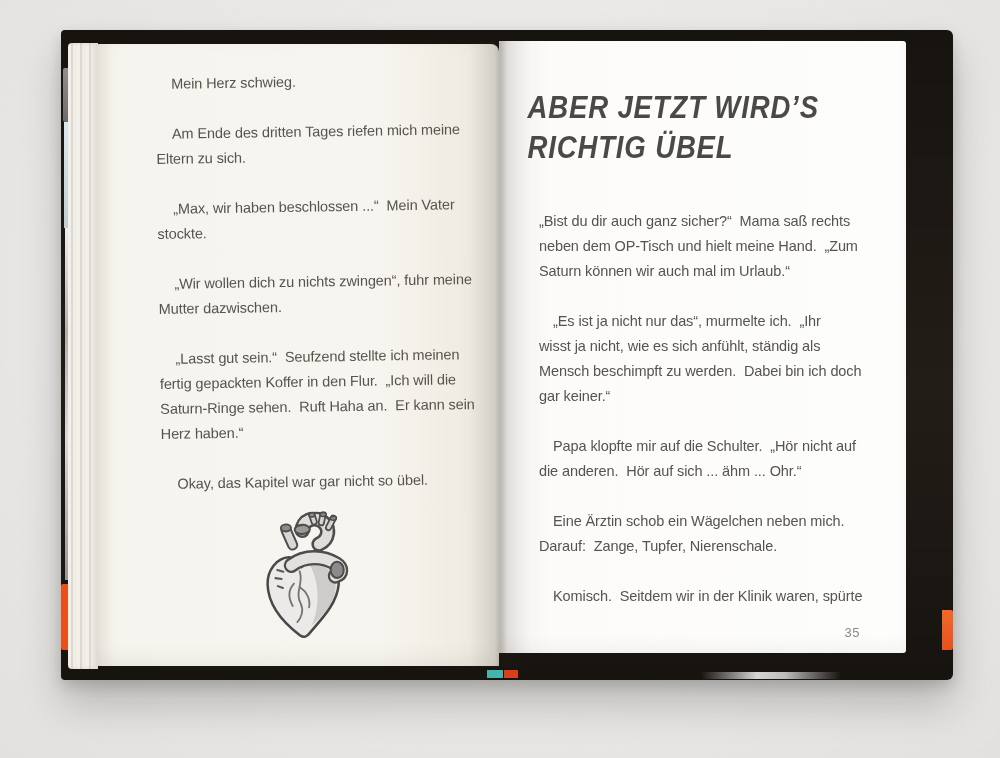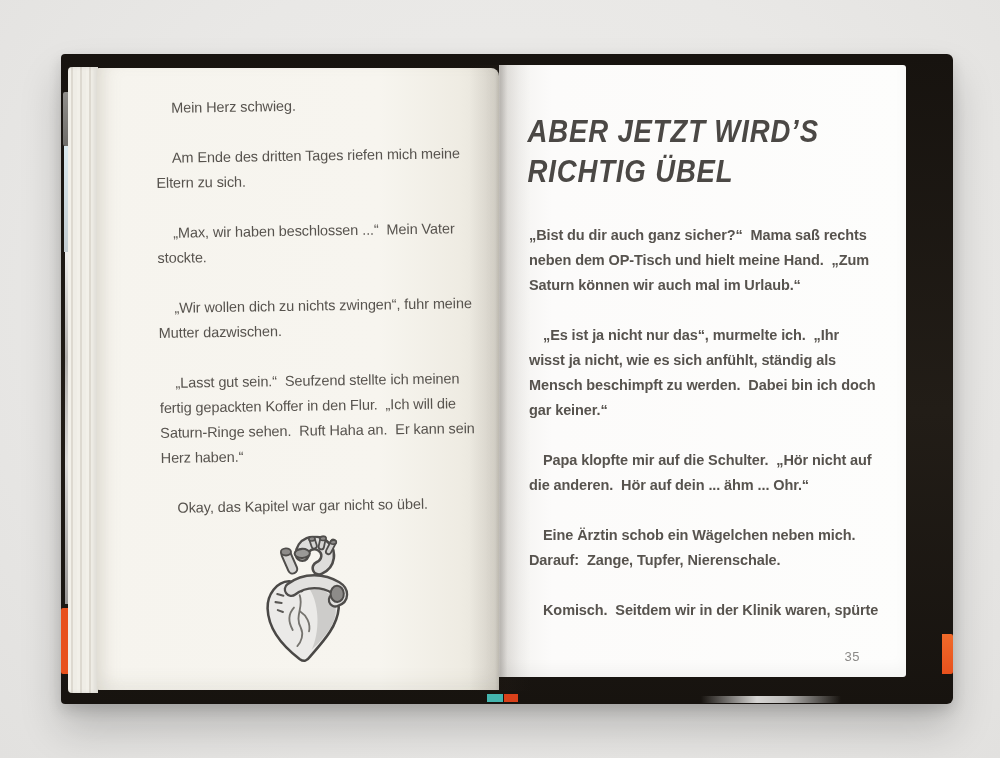--- a/index.html
+++ b/index.html
@@ -3,21 +3,21 @@
 <meta charset="utf-8">
 <style>
   html, body { margin:0; padding:0; }
   body {
     width:1000px; height:758px; position:relative; overflow:hidden;
     background: radial-gradient(ellipse at 50% 40%, #edecea 0%, #e9e8e6 55%, #e2e1df 100%);
     font-family: "Liberation Sans", sans-serif;
   }
 
   .book {
-    position:absolute; left:61px; top:54px; width:892px; height:650px;
+    position:absolute; left:61px; top:30px; width:892px; height:650px;
     background: linear-gradient(180deg, var(--cover,#17130f) 0%, #221d17 55%, var(--cover,#17130f) 100%);
     border-radius: 4px 6px 6px 4px;
     box-shadow: 0 24px 42px rgba(0,0,0,.20), 0 6px 14px rgba(0,0,0,.14);
   }
 
   
   .edge-gray   { position:absolute; left:2px;  top:38px;  width:13px; height:54px;  background:linear-gradient(180deg,#918f8b,#6f6d69); border-radius:2px; }
   .edge-blue   { position:absolute; left:3px;  top:92px;  width:11px; height:106px; background:linear-gradient(180deg,#dbe9ee,#c3ccd0); }
   .edge-silver { position:absolute; left:4px;  top:198px; width:9px;  height:352px; background:linear-gradient(180deg,#efeeec,#b2b0ad 30%,#dbdad8 60%,#989694); }
   .accent-orange-left  { position:absolute; left:0; top:554px; width:13px; height:66px; background:var(--accent-orange,#e8511d); border-radius:2px 0 0 2px; }
@@ -70,21 +70,21 @@
     font-weight:bold; font-style:italic;
     font-size:32px; line-height:40px; letter-spacing:1px;
   }
   .right-heading .hline { transform: scaleX(.86); transform-origin:center; }
 
   .right-text {
     position:absolute; left:30px; top:158px; width:372px;
     color: var(--body-text,#5a5651);
     font-size:14.5px; line-height:25px; letter-spacing:-0.1px;
   }
-  .right-text p { margin:0; white-space:pre;font-weight:bold; }
+  .right-text p { margin:10px; white-space:pre; }
   .right-text p + p { margin-top:25px; text-indent:14px; }
 
   .page-number {
     position:absolute; right:46px; top:584px;
     font-size:13px; color:#8b8987; letter-spacing:.5px;text-align:right;
   }
 </style>
 </head>
 <body>
 
@@ -171,21 +171,21 @@
     </div>
     <div class="right-text">
       <p>„Bist du dir auch ganz sicher?“  Mama saß rechts
 neben dem OP-Tisch und hielt meine Hand.  „Zum
 Saturn können wir auch mal im Urlaub.“</p>
       <p>„Es ist ja nicht nur das“, murmelte ich.  „Ihr
 wisst ja nicht, wie es sich anfühlt, ständig als
 Mensch beschimpft zu werden.  Dabei bin ich doch
 gar keiner.“</p>
       <p>Papa klopfte mir auf die Schulter.  „Hör nicht auf
-die anderen.  Hör auf dein ... ähm ... Ohr.“</p>
+die anderen.  Hör auf sich ... ähm ... Ohr.“</p>
       <p>Eine Ärztin schob ein Wägelchen neben mich.
 Darauf:  Zange, Tupfer, Nierenschale.</p>
       <p>Komisch.  Seitdem wir in der Klinik waren, spürte</p>
     </div>
     <div class="page-number">35</div>
   </div>
 
   <div class="spine-shadow"></div>
 </div>
 

